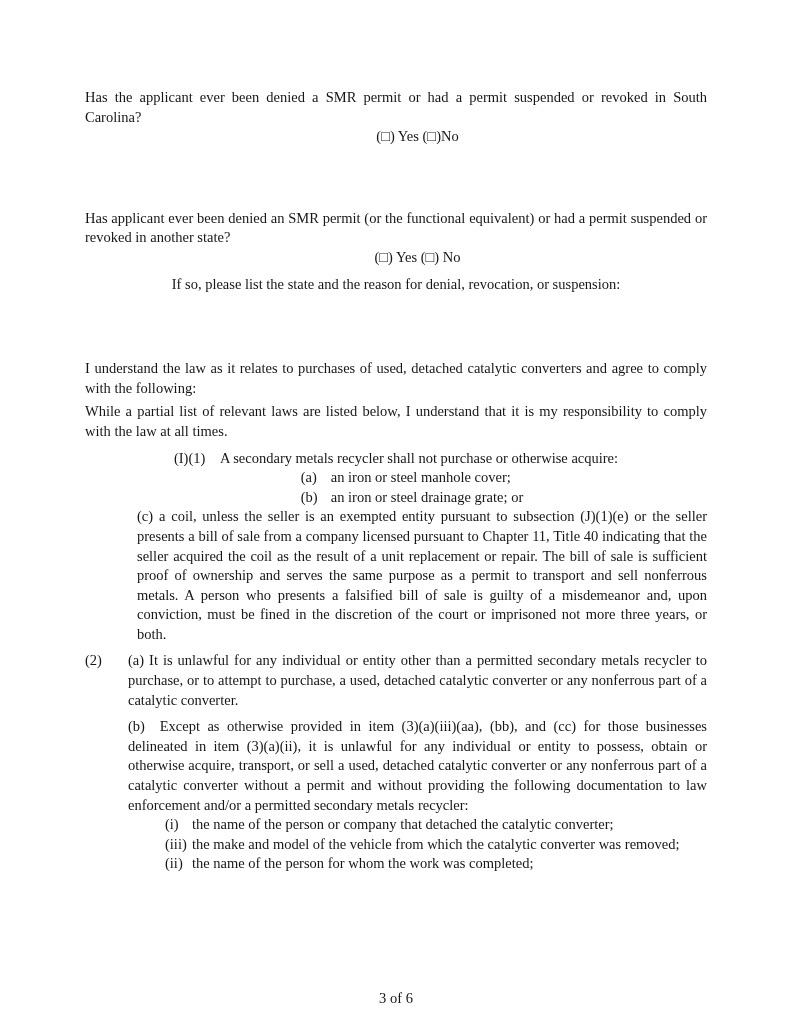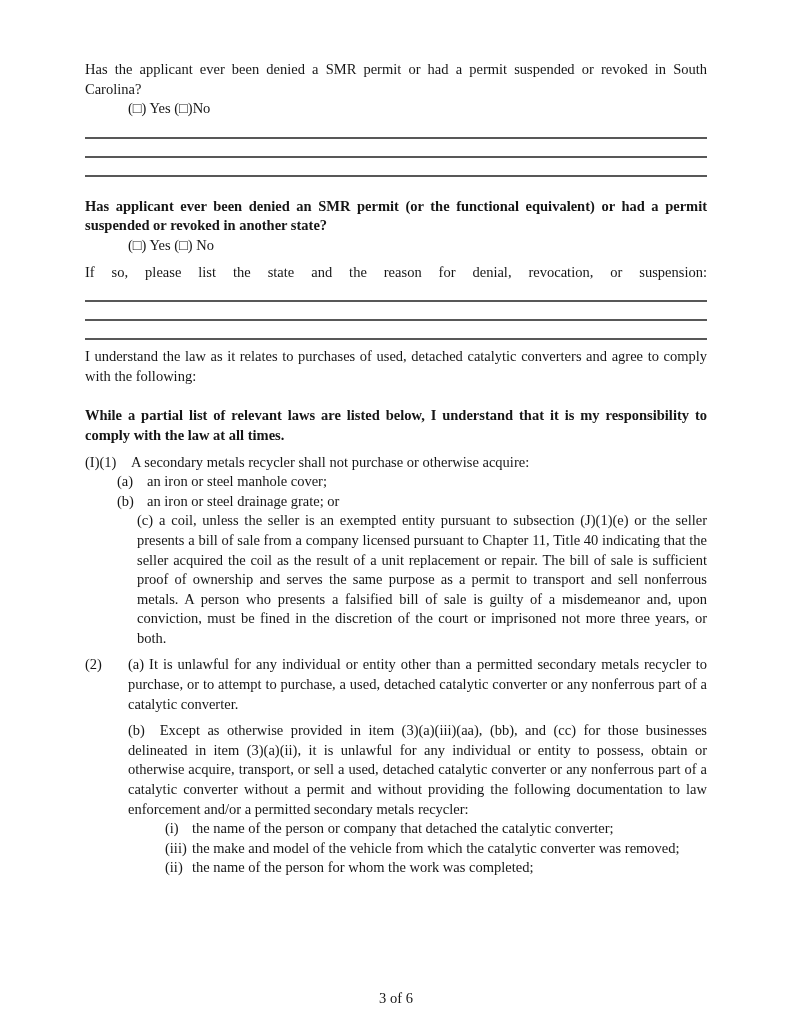--- a/index.html
+++ b/index.html
@@ -8,31 +8,32 @@
     width: 800px; height: 1035px;
     background: #ffffff;
     color: #161616;
     font-family: "Liberation Serif", "DejaVu Serif", serif;
     font-size: 14.5px;
     line-height: 19.6px;
     overflow: hidden;
   }
   .page {
     width: 800px; height: 1035px;
-    padding: 60px 93px 26px 85px;
+    padding: 88px 93px 26px 85px;
     display: flex;
     flex-direction: column;
+    align-items: center;
   }
   p { margin: 0; }
   .just { text-align: justify; }
   .stretch { text-align: justify; text-align-last: justify; -moz-text-align-last: justify; }
   .cbrow { margin-left: 43px; }
   .rules { margin-top: 1px; }
   .rule { height: 19px; border-bottom: 2px solid #585858; }
-  .mt16 { margin-top: 20px; font-weight: bold; }
+  .mt16 { margin-top: 4px; }
   .mt18 { margin-top: 7px; }
   .li { display: flex; }
   .mark { flex: 0 0 auto; }
   .mI { width: 46px; }
   .mA { width: 30px; }
   .litext { flex: 1 1 auto; }
   .sub { margin-left: 32px; }
   .cpar { margin-left: 52px; }
   .cmark { margin-right: 6px; }
   .item2 { position: relative; padding-left: 43px; }

